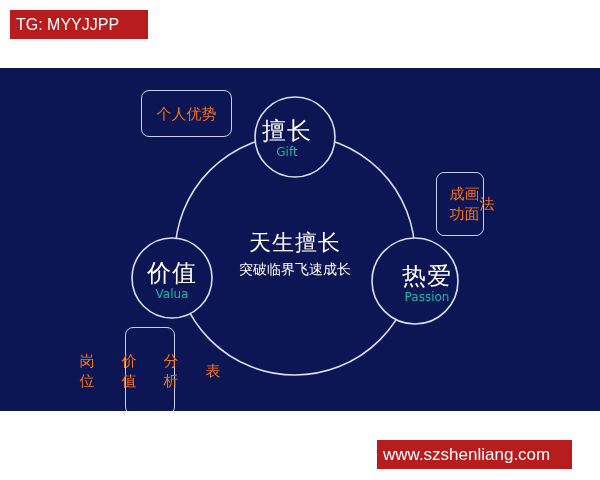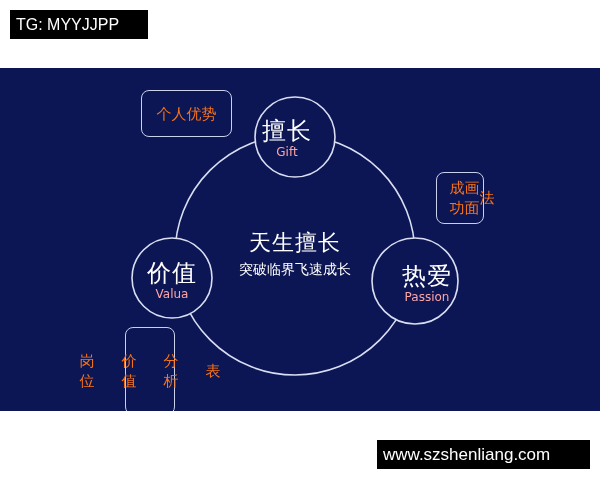--- a/index.html
+++ b/index.html
@@ -2,36 +2,36 @@
 <html><head>
   <meta charset="utf-8">
   <style>
     html, body { margin: 0; padding: 0; }
     body {
       width: 600px; height: 480px; position: relative; overflow: hidden;
       background: #ffffff;
       font-family: "DejaVu Sans", "Liberation Sans", sans-serif;
     }
     .watermark {
-      position: absolute; background: #000000; color: #ffffff;
+      position: absolute; background: #b91c1c; color: #ffffff;
       font-family: "Liberation Sans", "DejaVu Sans", sans-serif;
       font-size: 16px; line-height: 29px; padding: 0 6px; box-sizing: border-box;
     }
     #tg-label { left: 10px; top: 10px; width: 138px; height: 29px; }
-    #site-label { left: 377px; top: 440px; width: 213px; height: 29px; font-size: 17px; }
+    #site-label { left: 377px; top: 440px; width: 195px; height: 29px; font-size: 17px; }
 
     .panel {
       position: absolute; left: 0; top: 68px; width: 600px; height: 343px;
       background: #0d1654; overflow: hidden;
     }
     .panel svg { position: absolute; left: 0; top: 0; }
 
     .node-text { position: absolute; text-align: center; color: #ffffff; }
     .node-title { font-size: 24px; line-height: 28px; letter-spacing: 1px; }
-    .node-sub { font-size: 12px; line-height: 14px; color: #fca5a5; }
+    .node-sub { font-size: 12px; line-height: 14px; color: #14b8a6; }
 
     .center-title { font-size: 22px; line-height: 26px; letter-spacing: 1px; }
     .center-sub { font-size: 14px; line-height: 18px; margin-top: 4px; }
 
     .tag {
       position: absolute; box-sizing: border-box;
       border: 1.5px solid #c9d0ea; border-radius: 8px;
       color: #f97316; font-size: 15px; line-height: 20px; text-align: center;
       display: flex; flex-direction: row; justify-content: center; align-items: center;
     }
@@ -68,21 +68,21 @@
 
   <div class="node-text" style="left:372px; top:194px; width:110px;">
     <div class="node-title">热爱</div>
     <div class="node-sub">Passion</div>
   </div>
 
   <div class="tag" style="left:141px; top:22px; width:91px; height:47px;">
     <div>个人优势</div>
   </div>
 
-  <div class="tag" style="left:436px; top:104px; width:48px; height:52px;padding-left:24px;">
+  <div class="tag" style="left:436px; top:104px; width:48px; height:64px;padding-left:24px;">
     <div>成功</div>
     <div>画面</div>
     <div>法</div>
   </div>
 
   <div class="tag" style="left:125px; top:259px; width:50px; height:88px;gap:27px;">
     <div>岗位</div>
     <div>价值</div>
     <div>分析</div>
     <div>表</div>

